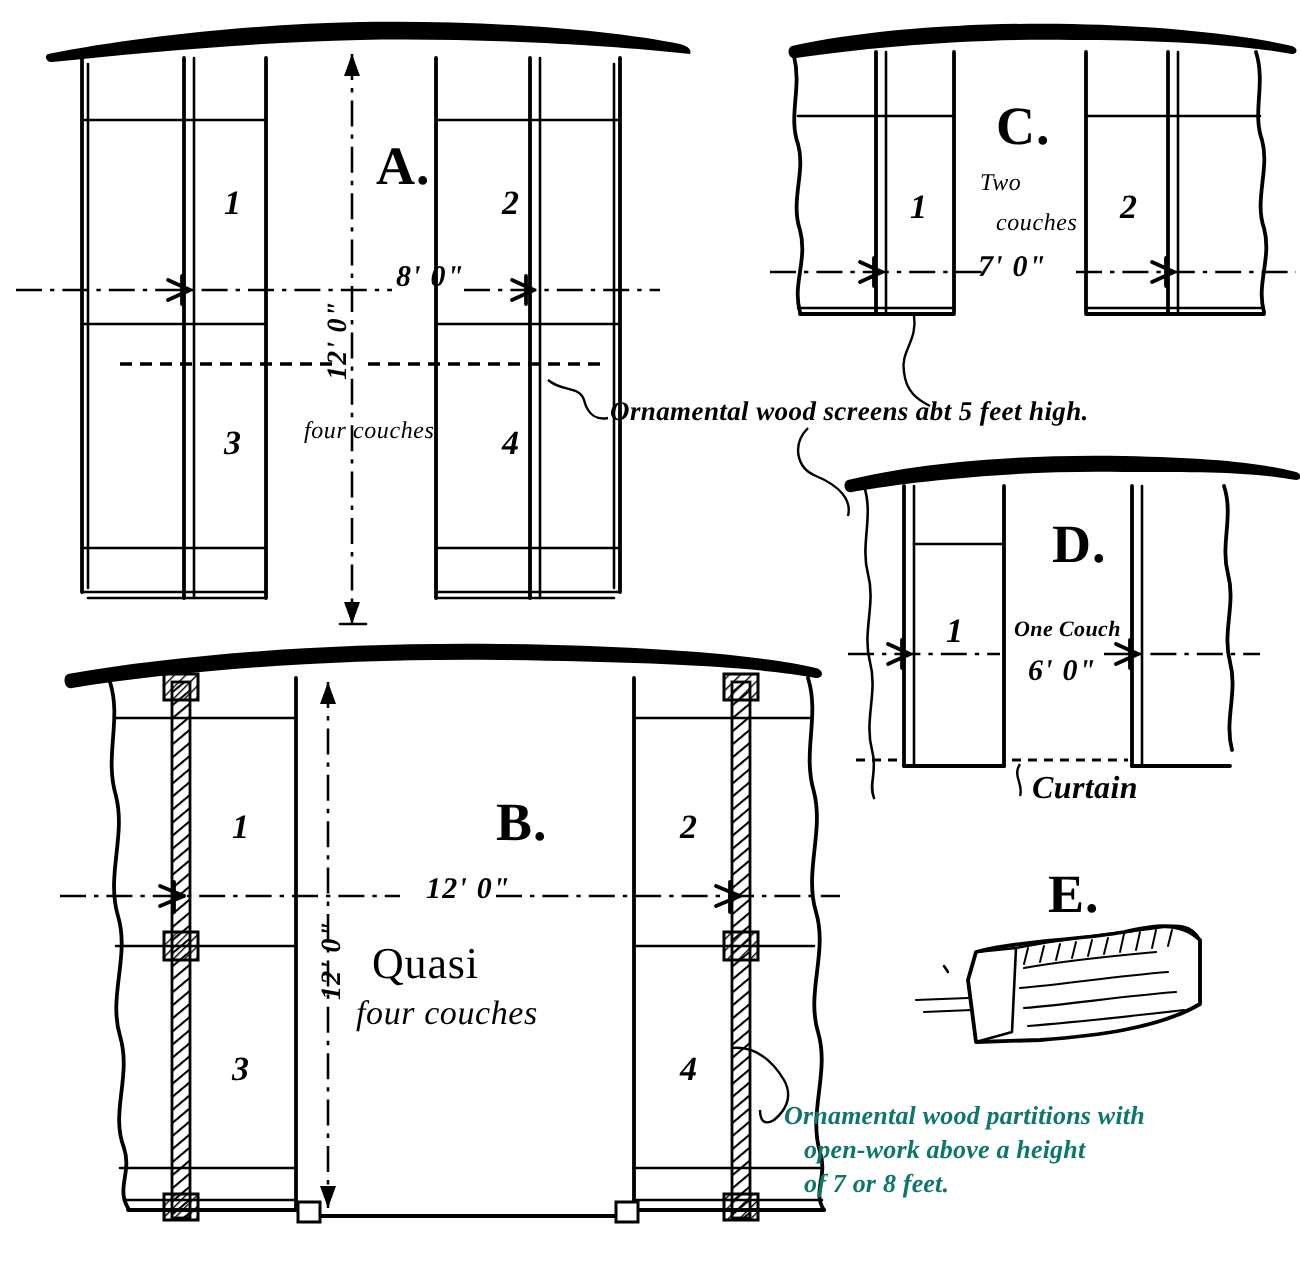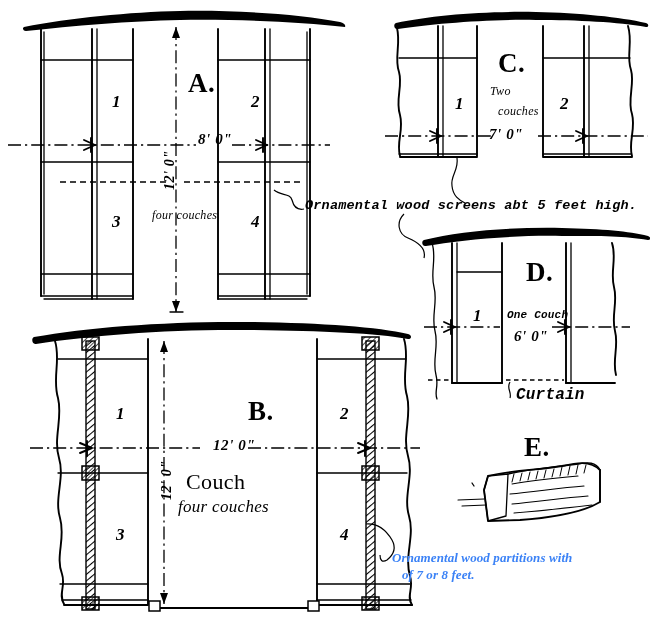--- a/index.html
+++ b/index.html
@@ -96,32 +96,32 @@
     font-size: 19px;
     letter-spacing: 0.4px;
   }
   .cap-sub {
     font-family: "Liberation Serif", serif;
     font-style: italic;
     font-size: 12px;
     letter-spacing: 0.3px;
   }
   .hand {
-    font-family: Liberation Mono, monospace;
+    font-family: Liberation Serif, serif;
     font-style: italic;
     font-size: 13.5px;
     letter-spacing: 0.2px;
     transform-origin: left top;
   }
   .hand-b {
     font-weight: bold;
   }
   .note-block {
     position: absolute;
-    color: #3b82f6;
+    color: #0f766e;
     font-family: "Liberation Serif", serif;
     font-style: italic;
     font-weight: bold;
     font-size: 13px;
     line-height: 17px;
     letter-spacing: 0.1px;
   }
 </style>
 </head>
 <body>
@@ -377,25 +377,26 @@
   <div class="txt dim" style="left:514px; top:328px;">6' 0"</div>
   <div class="txt hand hand-b" style="left:516px; top:386px; font-size:16px;">Curtain</div>
 
   <div class="txt plate-letter" style="left:248px; top:396px;">B.</div>
   <div class="txt room-num" style="left:116px; top:404px;">1</div>
   <div class="txt room-num" style="left:340px; top:404px;">2</div>
   <div class="txt room-num" style="left:116px; top:525px;">3</div>
   <div class="txt room-num" style="left:340px; top:525px;">4</div>
   <div class="txt dim" style="left:213px; top:437px;">12' 0"</div>
   <div class="txt dim-vert" style="left:159px; top:500px;">12' 0"</div>
-  <div class="txt cap-title" style="left:186px; top:469px; font-size:22px;">Couch</div>
+  <div class="txt cap-title" style="left:186px; top:469px; font-size:22px;">Quasi</div>
   <div class="txt cap-sub" style="left:178px; top:497px; font-size:17px;">four couches</div>
 
   <div class="txt plate-letter" style="left:524px; top:432px;">E.</div>
 
   <div class="txt hand hand-b" style="left:305px; top:198px; font-size:13.5px;">Ornamental wood screens abt 5 feet high.</div>
 
   <div class="note-block" style="left:392px; top:549px;">
     <div>Ornamental wood partitions with</div>
+    <div style="padding-left:10px;">open-work above a height</div>
     <div style="padding-left:10px;">of 7 or 8 feet.</div>
   </div>
 
 </div>
 
 </body></html>

